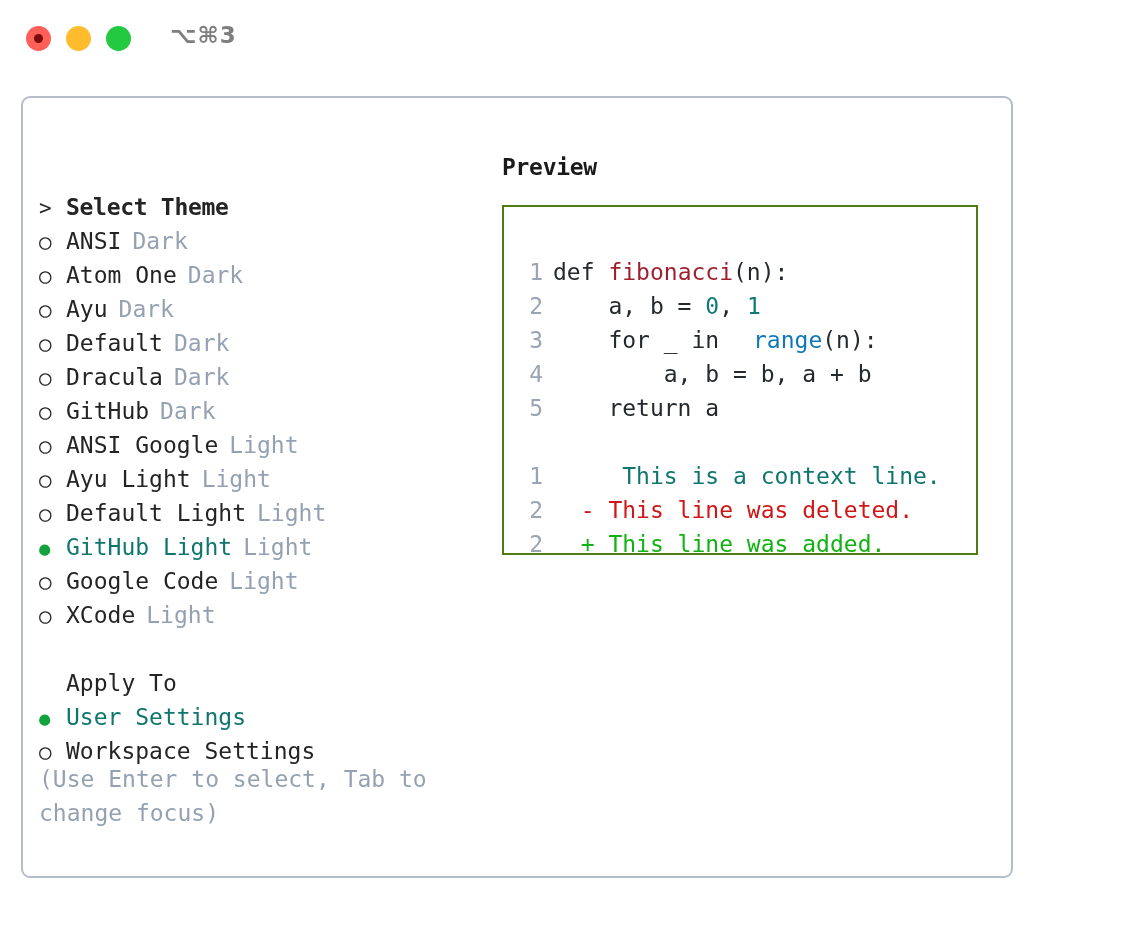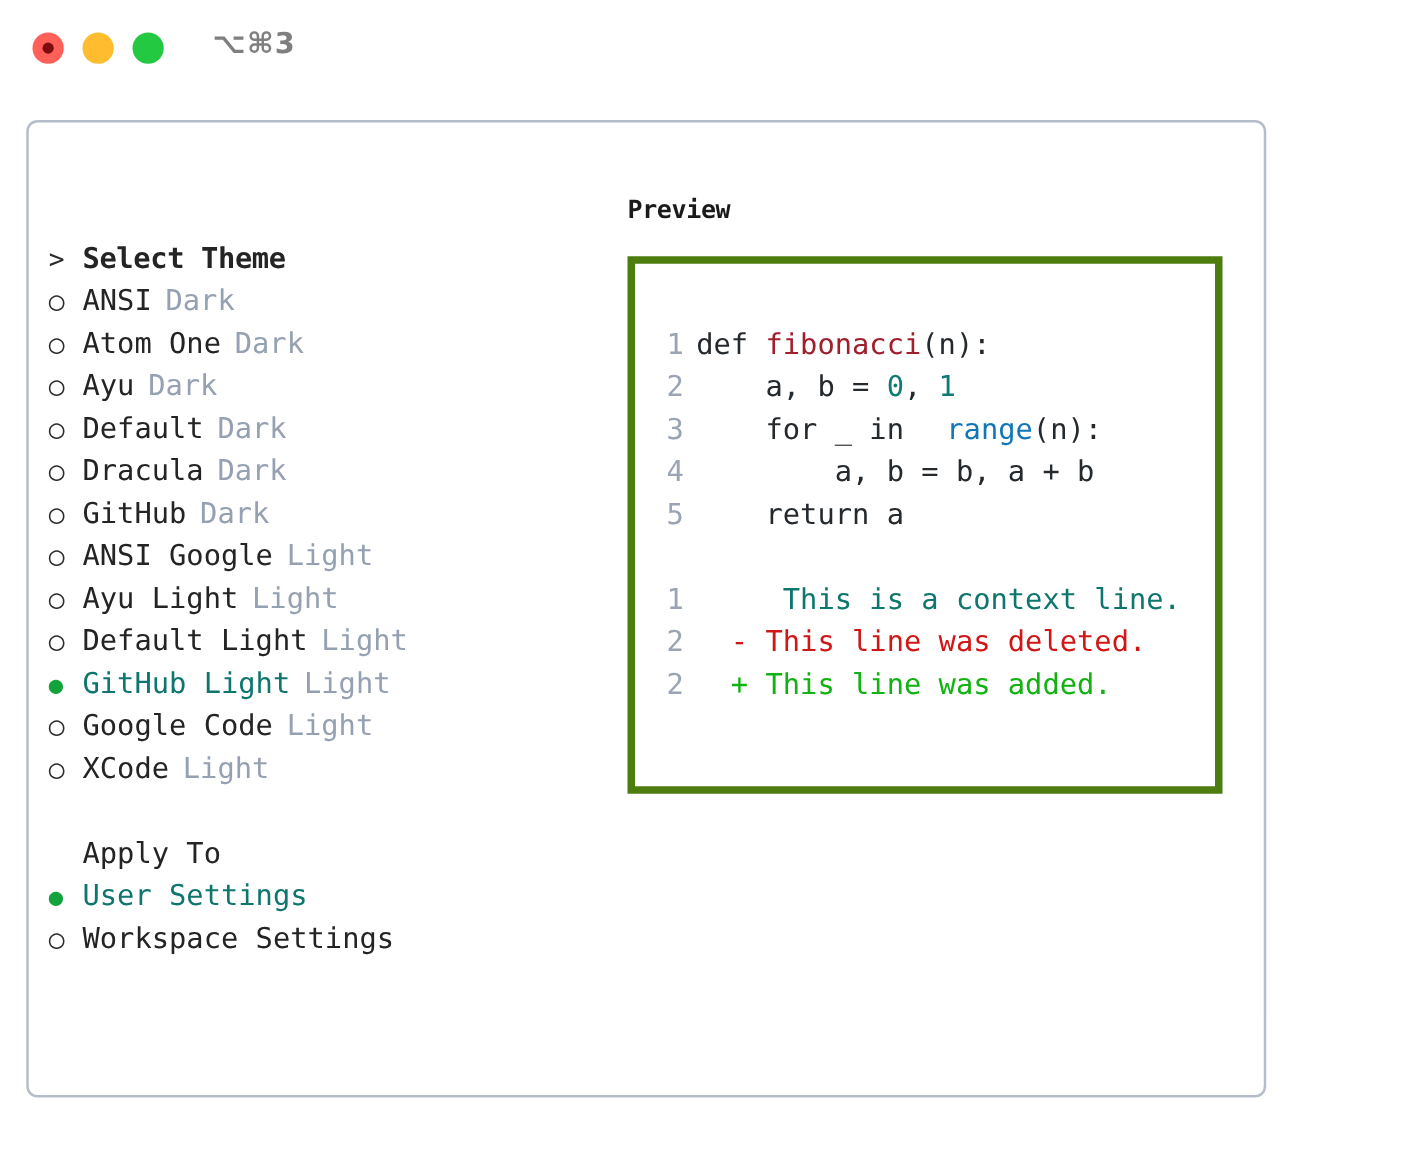--- a/index.html
+++ b/index.html
@@ -129,31 +129,31 @@
   }
 
   
   #right-col {
     position: absolute;
     left: 479px;
     top: 52px;
     width: 490px;
   }
   #preview-title {
-    font-size: 20px;
+    font-size: 23px;
     font-weight: 700;
     color: #1a1a1a;
     letter-spacing: -0.3px;
     line-height: 34px;
   }
   #preview-box {
     margin-top: 21px;
     width: 476px;
-    height: 430px;
-    border: 6px solid #4d7c0f;
+    height: 350px;
+    border: 2px solid #4d7c0f;
     box-sizing: border-box;
     background: #ffffff;
     position: relative;
   }
   #code {
     position: absolute;
     left: 17px;
     top: 48px;
     font-size: 23px;
     line-height: 34px;
@@ -271,20 +271,21 @@
             <span class="marker sel-dot">●</span>
             <span class="row-label green">User Settings</span>
           </div>
           <div class="row">
             <span class="marker">○</span>
             <span class="row-label">Workspace Settings</span>
           </div>
         </div>
     </div>
 
+    <div id="hint">(Use Enter to select, Tab to change focus)</div>
 
     <div id="right-col">
       <div id="preview-title">Preview</div>
       <div id="preview-box">
         <div id="code"><div class="cl"><span class="ln">1</span><span class="tok-plain">def </span><span class="tok-fn">fibonacci</span><span class="tok-plain">(n):</span></div><div class="cl"><span class="ln">2</span><span class="tok-plain">    a, b = </span><span class="tok-num">0</span><span class="tok-plain">, </span><span class="tok-num">1</span></div><div class="cl"><span class="ln">3</span><span class="tok-plain">    for _ in </span><span class="tok-call">range</span><span class="tok-plain">(n):</span></div><div class="cl"><span class="ln">4</span><span class="tok-plain">        a, b = b, a + b</span></div><div class="cl"><span class="ln">5</span><span class="tok-plain">    return a</span></div><div class="blank-line"></div><div class="cl"><span class="ln">1</span><span class="diff-ctx">     This is a context line.</span></div><div class="cl"><span class="ln">2</span><span class="diff-del">  - This line was deleted.</span></div><div class="cl"><span class="ln">2</span><span class="diff-add">  + This line was added.</span></div></div>
       </div>
     </div>
 
   </div>
 </div>

